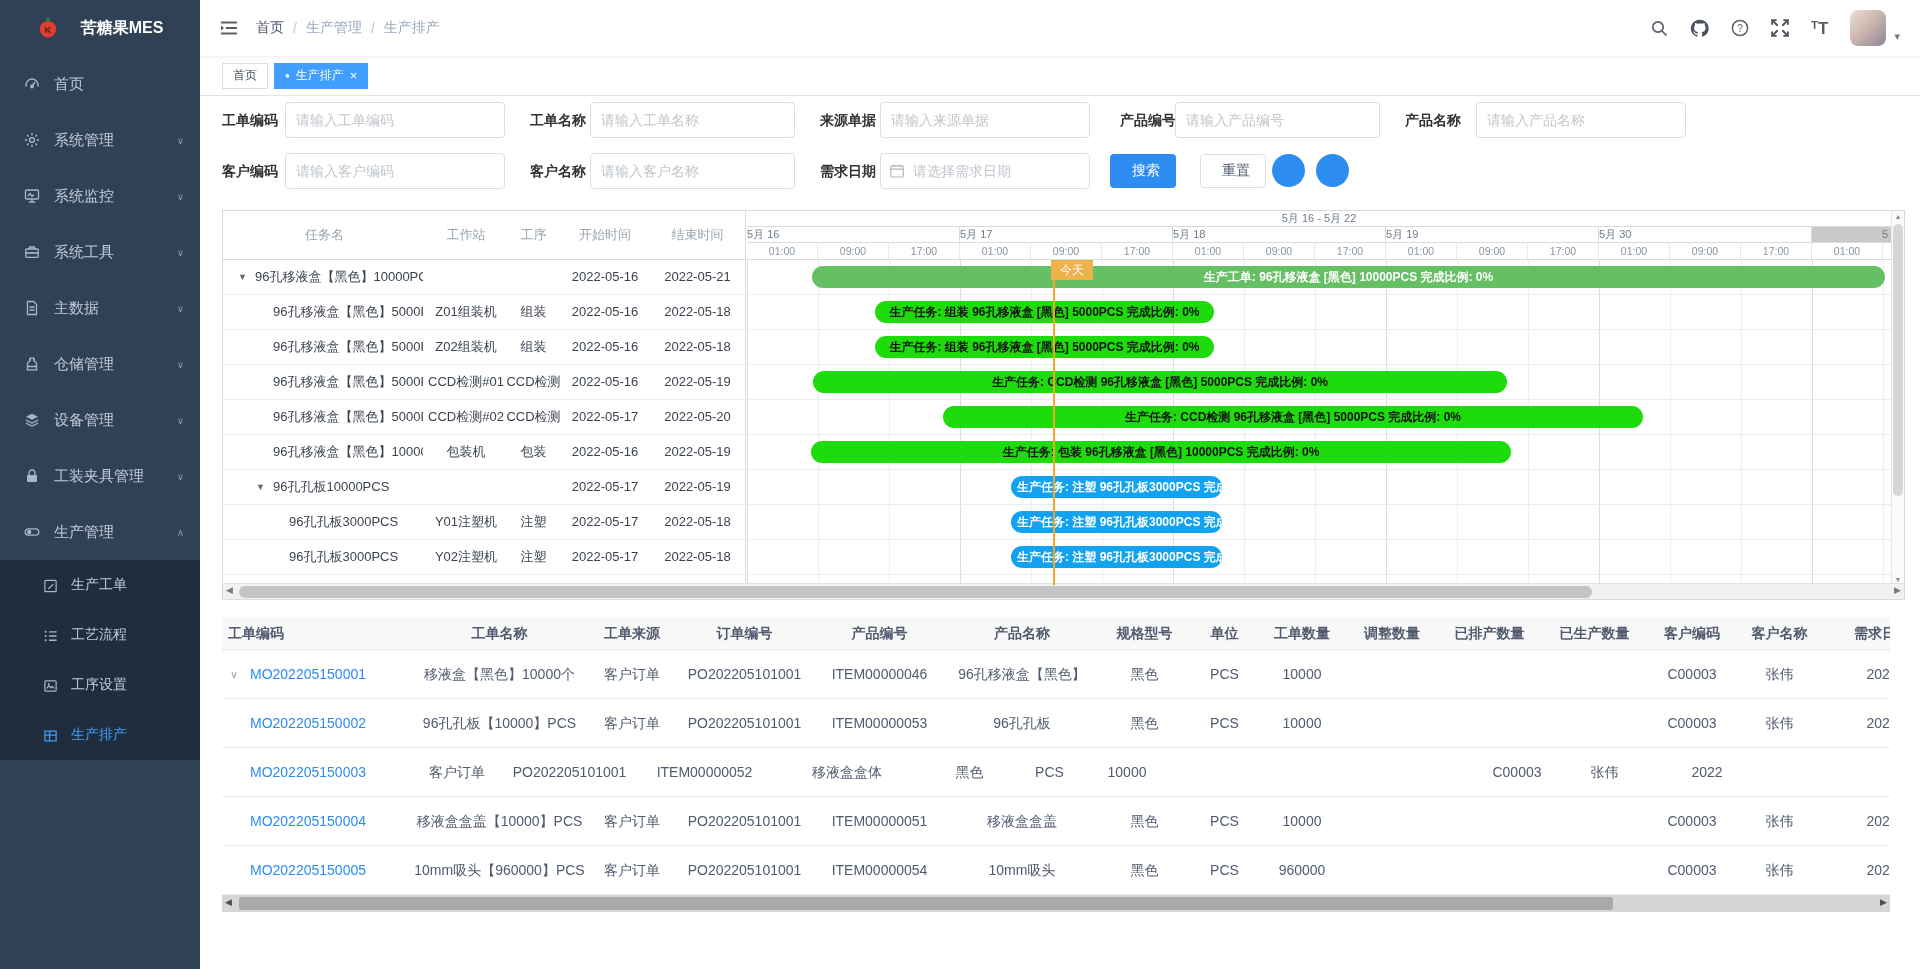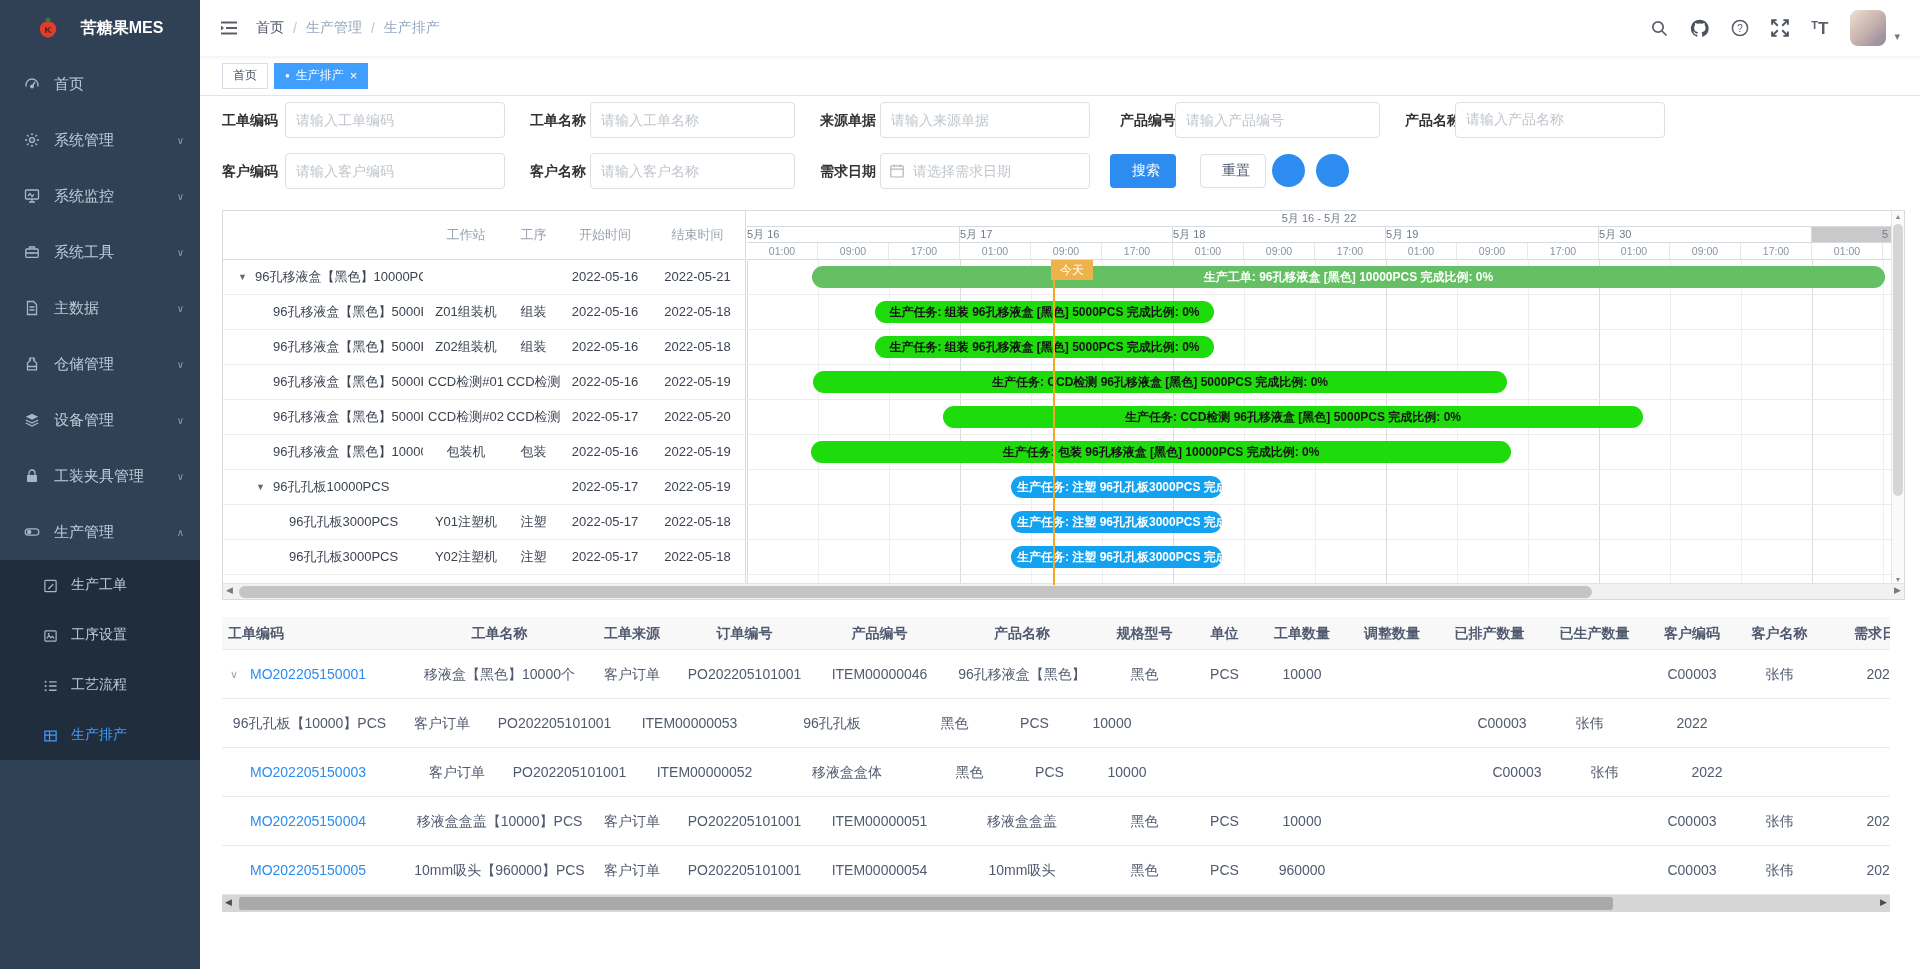--- a/index.html
+++ b/index.html
@@ -205,38 +205,38 @@
           <span class="mi-icon">
             <svg viewBox="0 0 16 16" fill="none" stroke="currentColor" stroke-width="1.3">
               <rect x="2" y="2" width="12" height="12" rx="1"></rect>
               <path d="M5.5 10.5l5-5 1 1-5 5h-1z" fill="currentColor" stroke="none"></path>
             </svg>
           </span>
           <span>生产工单</span>
         </div>
         <div class="sub-item">
           <span class="mi-icon">
-            <svg viewBox="0 0 16 16" fill="none" stroke="currentColor" stroke-width="1.3">
-              <rect x="2" y="2.5" width="12" height="11" rx="1"></rect>
-              <path d="M4 10.5l2.5-3 2 2.5 1.5-1.5 2 2"></path>
-              <circle cx="6" cy="5.8" r="1" fill="currentColor" stroke="none"></circle>
-            </svg>
-          </span>
-          <span>工序设置</span>
-        </div>
-        <div class="sub-item">
-          <span class="mi-icon">
             <svg viewBox="0 0 16 16" fill="none" stroke="currentColor" stroke-width="1.4">
               <path d="M6.5 3.5h8M6.5 8h8M6.5 12.5h8"></path>
               <circle cx="2.8" cy="3.5" r="1.1" fill="currentColor" stroke="none"></circle>
               <circle cx="2.8" cy="8" r="1.1" fill="currentColor" stroke="none"></circle>
               <circle cx="2.8" cy="12.5" r="1.1" fill="currentColor" stroke="none"></circle>
             </svg>
           </span>
           <span>工艺流程</span>
+        </div>
+        <div class="sub-item">
+          <span class="mi-icon">
+            <svg viewBox="0 0 16 16" fill="none" stroke="currentColor" stroke-width="1.3">
+              <rect x="2" y="2.5" width="12" height="11" rx="1"></rect>
+              <path d="M4 10.5l2.5-3 2 2.5 1.5-1.5 2 2"></path>
+              <circle cx="6" cy="5.8" r="1" fill="currentColor" stroke="none"></circle>
+            </svg>
+          </span>
+          <span>工序设置</span>
         </div>
         <div class="sub-item active">
           <span class="mi-icon">
             <svg viewBox="0 0 16 16" fill="none" stroke="currentColor" stroke-width="1.3">
               <rect x="2" y="2.8" width="12" height="10.4"></rect>
               <path d="M2 7h12M7 2.8v10.4"></path>
             </svg>
           </span>
           <span>生产排产</span>
         </div>
@@ -313,21 +313,21 @@
       <div class="fgroup" style="left: 620px; top: 6px; width: 270px;">
         <span class="flabel">来源单据</span>
         <input class="finput" placeholder="请输入来源单据" style="left: 60px; width: 210px;">
       </div>
       <div class="fgroup" style="left: 920px; top: 6px; width: 260px;">
         <span class="flabel">产品编号</span>
         <input class="finput" placeholder="请输入产品编号" style="left: 55px; width: 205px;">
       </div>
       <div class="fgroup" style="left: 1205px; top: 6px; width: 270px;">
         <span class="flabel">产品名称</span>
-        <input class="finput" placeholder="请输入产品名称" style="left: 50px; width: 210px; font-family: Liberation Serif, serif;">
+        <input class="finput" placeholder="请输入产品名称" style="left: 71px; width: 210px;">
       </div>
       <div class="fgroup" style="left: 22px; top: 57px; width: 283px;">
         <span class="flabel">客户编码</span>
         <input class="finput" placeholder="请输入客户编码" style="left: 63px; width: 220px;">
       </div>
       <div class="fgroup" style="left: 330px; top: 57px; width: 265px;">
         <span class="flabel">客户名称</span>
         <input class="finput" placeholder="请输入客户名称" style="left: 60px; width: 205px;">
       </div>
       <div class="fgroup" style="left: 620px; top: 57px; width: 270px;">
@@ -371,20 +371,21 @@
           <svg viewBox="0 0 14 14" fill="none">
             <path d="M2 12l.8-3L9.5 2.3l2.2 2.2L5 11.2 2 12z" stroke="currentColor" stroke-width="1.3" stroke-linejoin="round"></path>
           </svg>
         </span>
       </button>
     </section>
 
   <section class="gantt">
     <div class="g-left">
       <div class="gl-head" id="gl-head">
+          <span class="gl-hcell" style="left: 0px; width: 203px;">任务名</span>
           <span class="gl-hcell" style="left: 203px; width: 80px;">工作站</span>
           <span class="gl-hcell" style="left: 283px; width: 55px;">工序</span>
           <span class="gl-hcell" style="left: 338px; width: 88px;">开始时间</span>
           <span class="gl-hcell" style="left: 426px; width: 97px;">结束时间</span>
         </div>
       <div id="gl-body">
           <div class="glrow">
             <span class="gl-caret" style="left: 15px;">▼</span>
             <span class="gl-name" style="left: 32px;">96孔移液盒【黑色】10000PCS</span>
             <span class="gl-cell" style="left: 203px; width: 80px;"></span>
@@ -561,20 +562,21 @@
           <div class="t-cell" style="width: 65px;">PCS</div>
           <div class="t-cell" style="width: 90px;">10000</div>
           <div class="t-cell" style="width: 90px;"></div>
           <div class="t-cell" style="width: 105px;"></div>
           <div class="t-cell" style="width: 105px;"></div>
           <div class="t-cell" style="width: 90px;">C00003</div>
           <div class="t-cell" style="width: 85px;">张伟</div>
           <div class="t-cell" style="width: 120px;">2022</div>
         </div>
         <div class="trow">
+          <div class="t-cell first" style="width: 190px;"><span class="t-link">MO202205150002</span></div>
           <div class="t-cell" style="width: 175px;">96孔孔板【10000】PCS</div>
           <div class="t-cell" style="width: 90px;">客户订单</div>
           <div class="t-cell" style="width: 135px;">PO202205101001</div>
           <div class="t-cell" style="width: 135px;">ITEM00000053</div>
           <div class="t-cell" style="width: 150px;">96孔孔板</div>
           <div class="t-cell" style="width: 95px;">黑色</div>
           <div class="t-cell" style="width: 65px;">PCS</div>
           <div class="t-cell" style="width: 90px;">10000</div>
           <div class="t-cell" style="width: 90px;"></div>
           <div class="t-cell" style="width: 105px;"></div>

